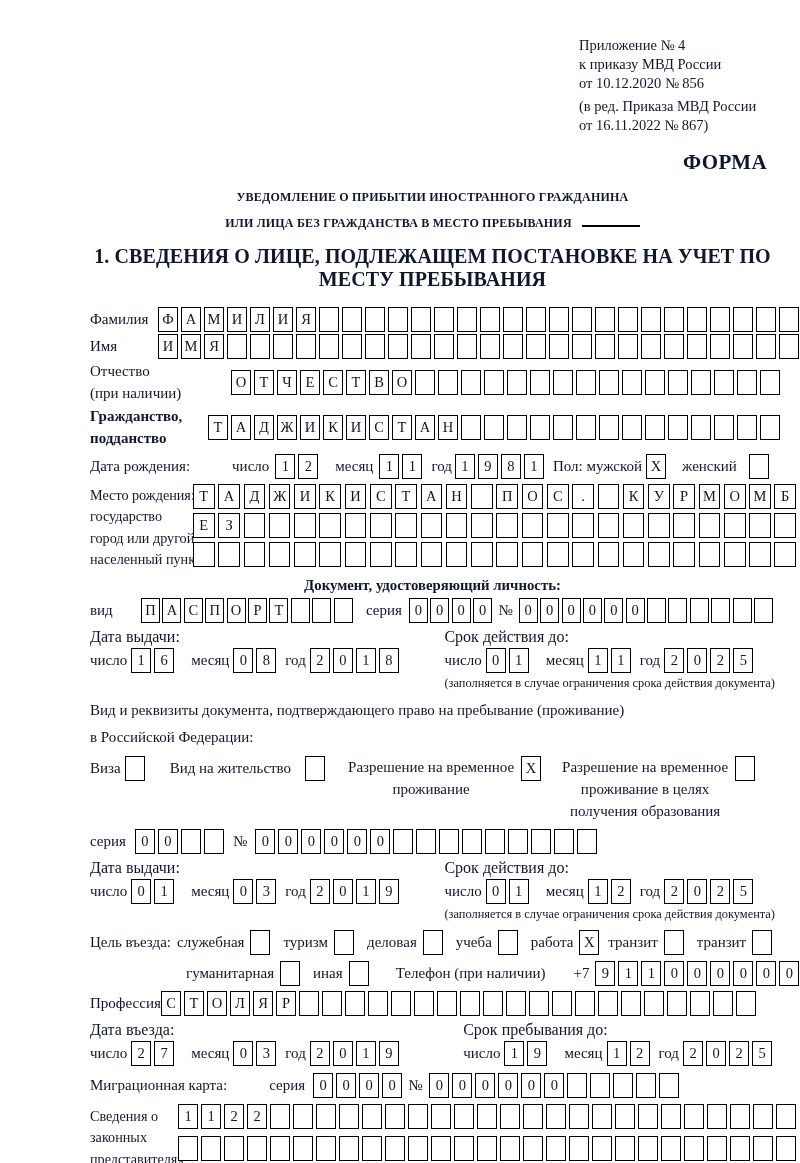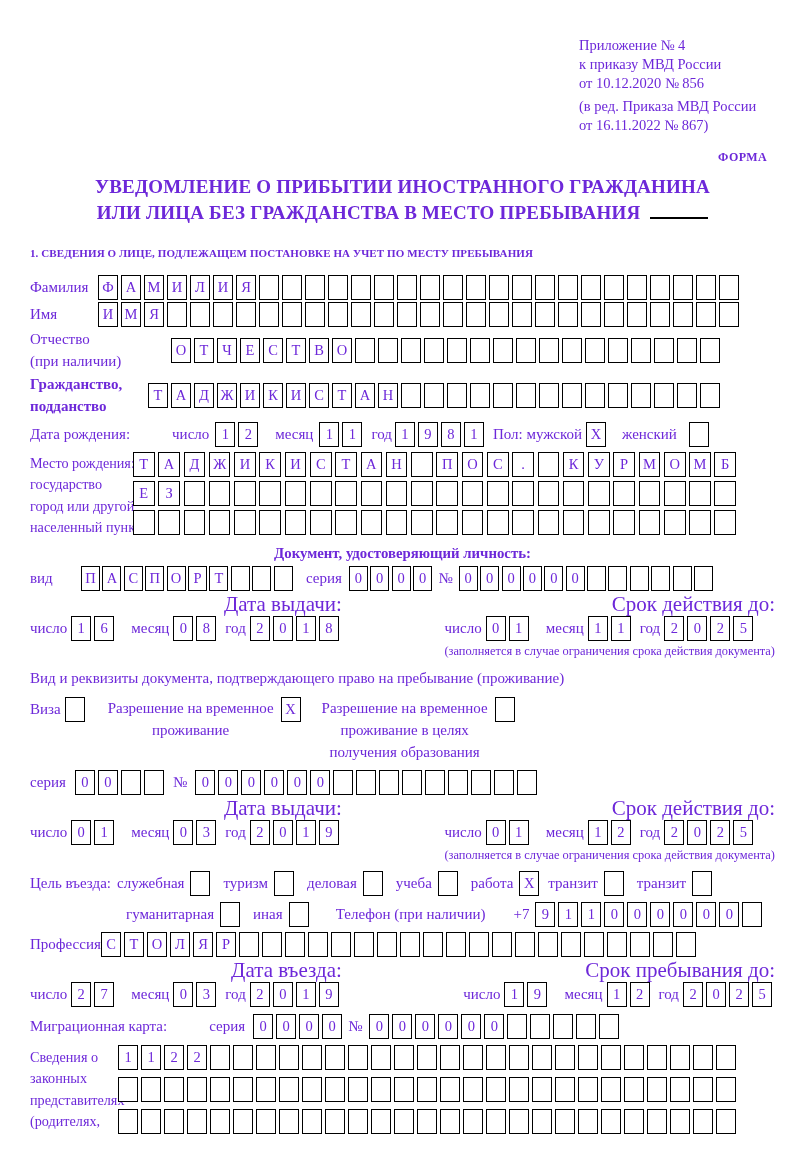--- a/index.html
+++ b/index.html
@@ -1,30 +1,30 @@
 <!DOCTYPE html>
 <html><head>
 <meta charset="utf-8">
 <style>
   *{box-sizing:border-box;}
   html,body{margin:0;padding:0;background:#fff;}
   .page{
     width:800px;height:1163px;position:relative;overflow:hidden;
-    background:#fff;color:#6d28d9;
+    background:#fff;color:#0f172a;
     font-family:"Liberation Serif","DejaVu Serif",serif;
-    padding:36px 25px 10px 30px;font-size:15px;
+    padding:36px 25px 10px 90px;font-size:15px;
   }
   
   .appendix{margin-left:auto;width:196px;font-size:14.5px;line-height:19px;}
   .appendix .gap{height:4px;}
-  .form-label{text-align:right;font-weight:bold;font-size:12px;margin:15px 8px 0 0;letter-spacing:.4px;}
+  .form-label{text-align:right;font-weight:bold;font-size:21px;margin:15px 8px 0 0;letter-spacing:.4px;}
   
-  .title{text-align:center;font-weight:bold;font-size:19px;line-height:26px;margin-top:9px;letter-spacing:.2px;}
+  .title{text-align:center;font-weight:bold;font-size:12px;line-height:26px;margin-top:9px;letter-spacing:.2px;}
   .blank-line{display:inline-block;width:58px;border-bottom:2px solid #000;margin-left:10px;height:14px;}
-  .sec1{font-weight:bold;font-size:11px;margin-top:21px;letter-spacing:.1px;}
+  .sec1{font-weight:bold;font-size:20px;margin-top:9px;letter-spacing:.1px;text-align:center;}
   
   .frow{display:flex;align-items:center;margin-top:2px;}
   .vcent{align-items:center;}
   .lbl{flex:none;font-size:15px;line-height:25px;white-space:nowrap;}
   .lbl2{line-height:21.5px;}
   .w68{width:68px;}  .w141{width:141px;} .w118{width:118px;font-weight:bold;} .w103{width:103px;font-size:14.2px;}
   .w51{width:51px;}  .w71{width:71px;}   .w88{width:88px;font-size:14.2px;}
   .boxes{display:flex;flex:none;}
   .box{
     width:20px;height:25px;border:1.8px solid #000;margin-right:3px;flex:none;
@@ -32,21 +32,21 @@
     font-size:14.5px;line-height:1;background:#fff;
   }
   .tight .box{width:19px;margin-right:2.4px;}
   .wide .box{width:21.6px;margin-right:3.7px;}
   .stack .boxes{margin-bottom:4px;}
   
   .dochead{text-align:center;font-weight:bold;font-size:14.8px;margin-top:6px;margin-bottom:4px;}
   
   .dates{display:flex;justify-content:space-between;margin-top:4px;}
   .dcol{display:flex;flex-direction:column;}
-  .dtitle{text-align:right;font-size:21px;line-height:19px;}
+  .dtitle{text-align:left;font-size:16px;line-height:19px;}
   .dfields{display:flex;align-items:center;margin-top:2px;}
   .dfields .lbl{margin-right:4px;}
   .ml14{margin-left:14px;} .ml6{margin-left:6px;font-family:Liberation Serif, serif;} .ml4{margin-left:4px;}
   .dnote{font-size:12.4px;line-height:15px;margin-top:3px;text-align:center;}
   
   .opts{display:flex;align-items:flex-start;margin-top:5px;}
   .opt{display:flex;align-items:flex-start;}
   .opt .boxes{margin-left:7px;margin-top:0;}
   .optlines{text-align:center;line-height:22px;font-size:15px;}
   
@@ -413,26 +413,33 @@
             <div class="box">2</div>
             <div class="box">5</div>
           </span>
       </div>
       <div class="dnote">(заполняется в случае ограничения срока действия документа)</div>
     </div>
   </div>
 
   <div style="margin-top:6px;line-height:27px">
     <div>Вид и реквизиты документа, подтверждающего право на пребывание (проживание)</div>
+    <div>в Российской Федерации:</div>
   </div>
 
   <div class="opts">
     <div class="opt">
       <span class="lbl">Виза</span>
       <span class="boxes" style="margin-left:4px">
+          <div class="box"></div>
+        </span>
+    </div>
+    <div class="opt" style="margin-left:22px">
+      <span class="lbl">Вид на жительство</span>
+      <span class="boxes" style="margin-left:14px">
           <div class="box"></div>
         </span>
     </div>
     <div class="opt" style="margin-left:20px">
       <div class="optlines">
         <div>Разрешение на временное</div>
         <div>проживание</div>
       </div>
       <span class="boxes">
           <div class="box">X</div>

